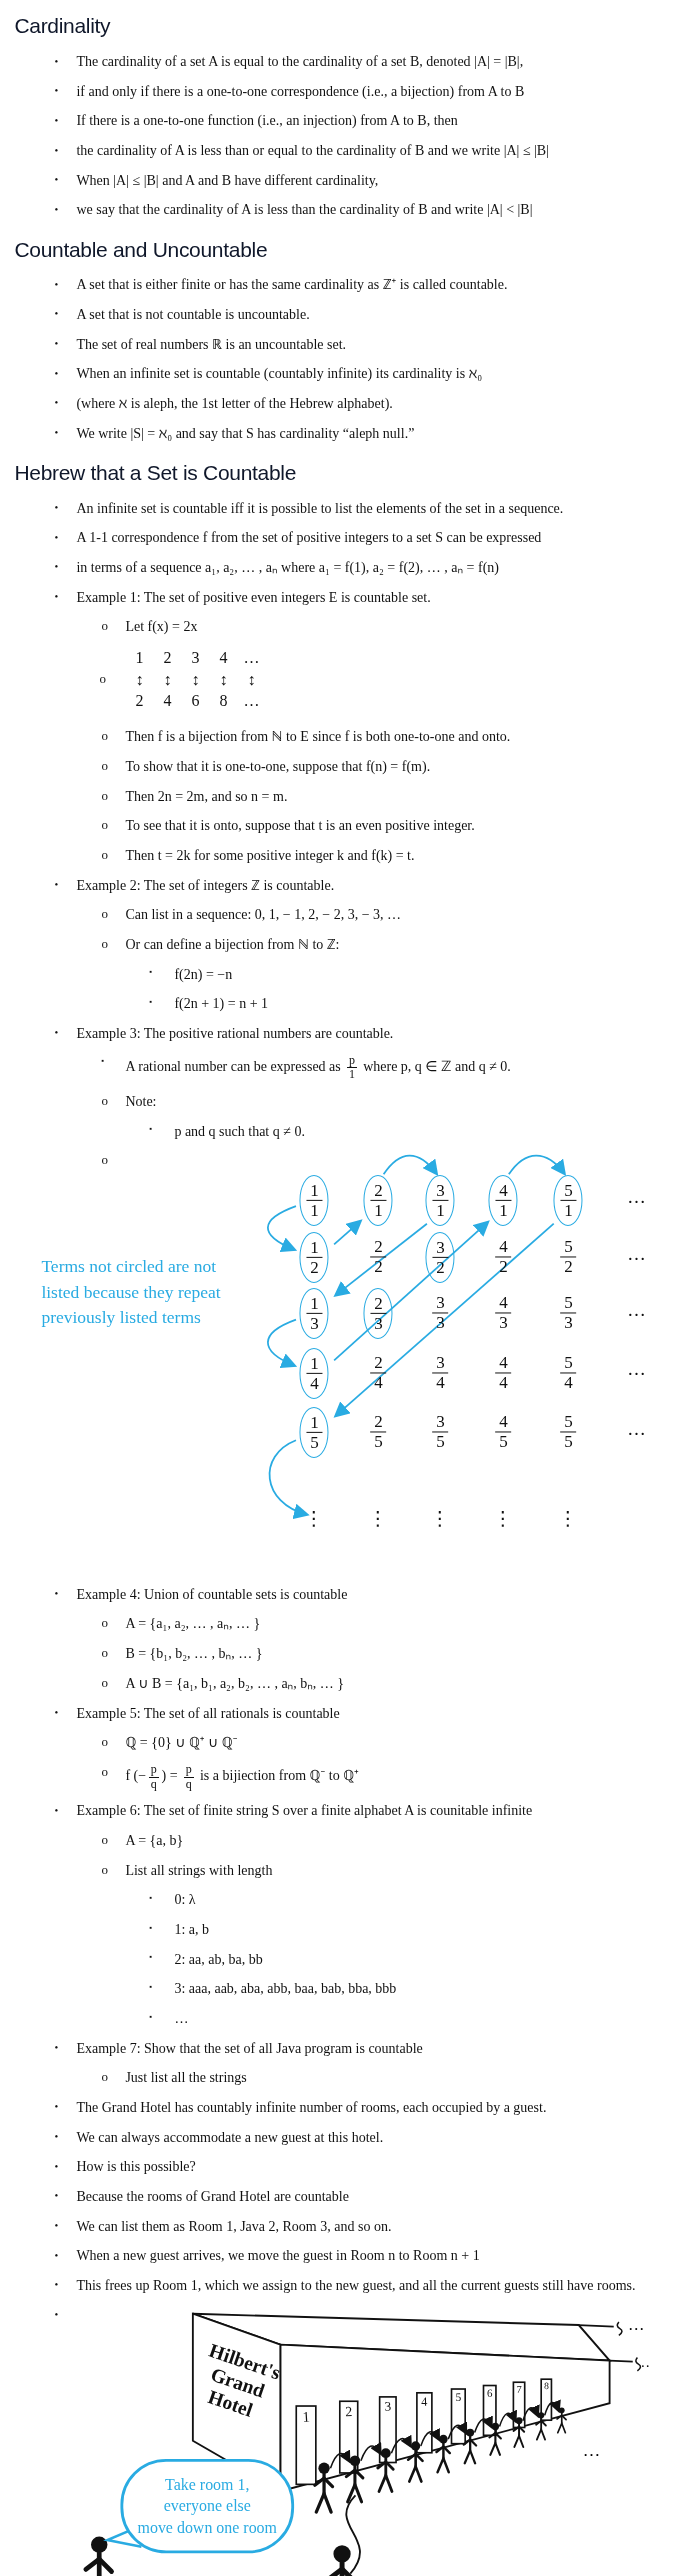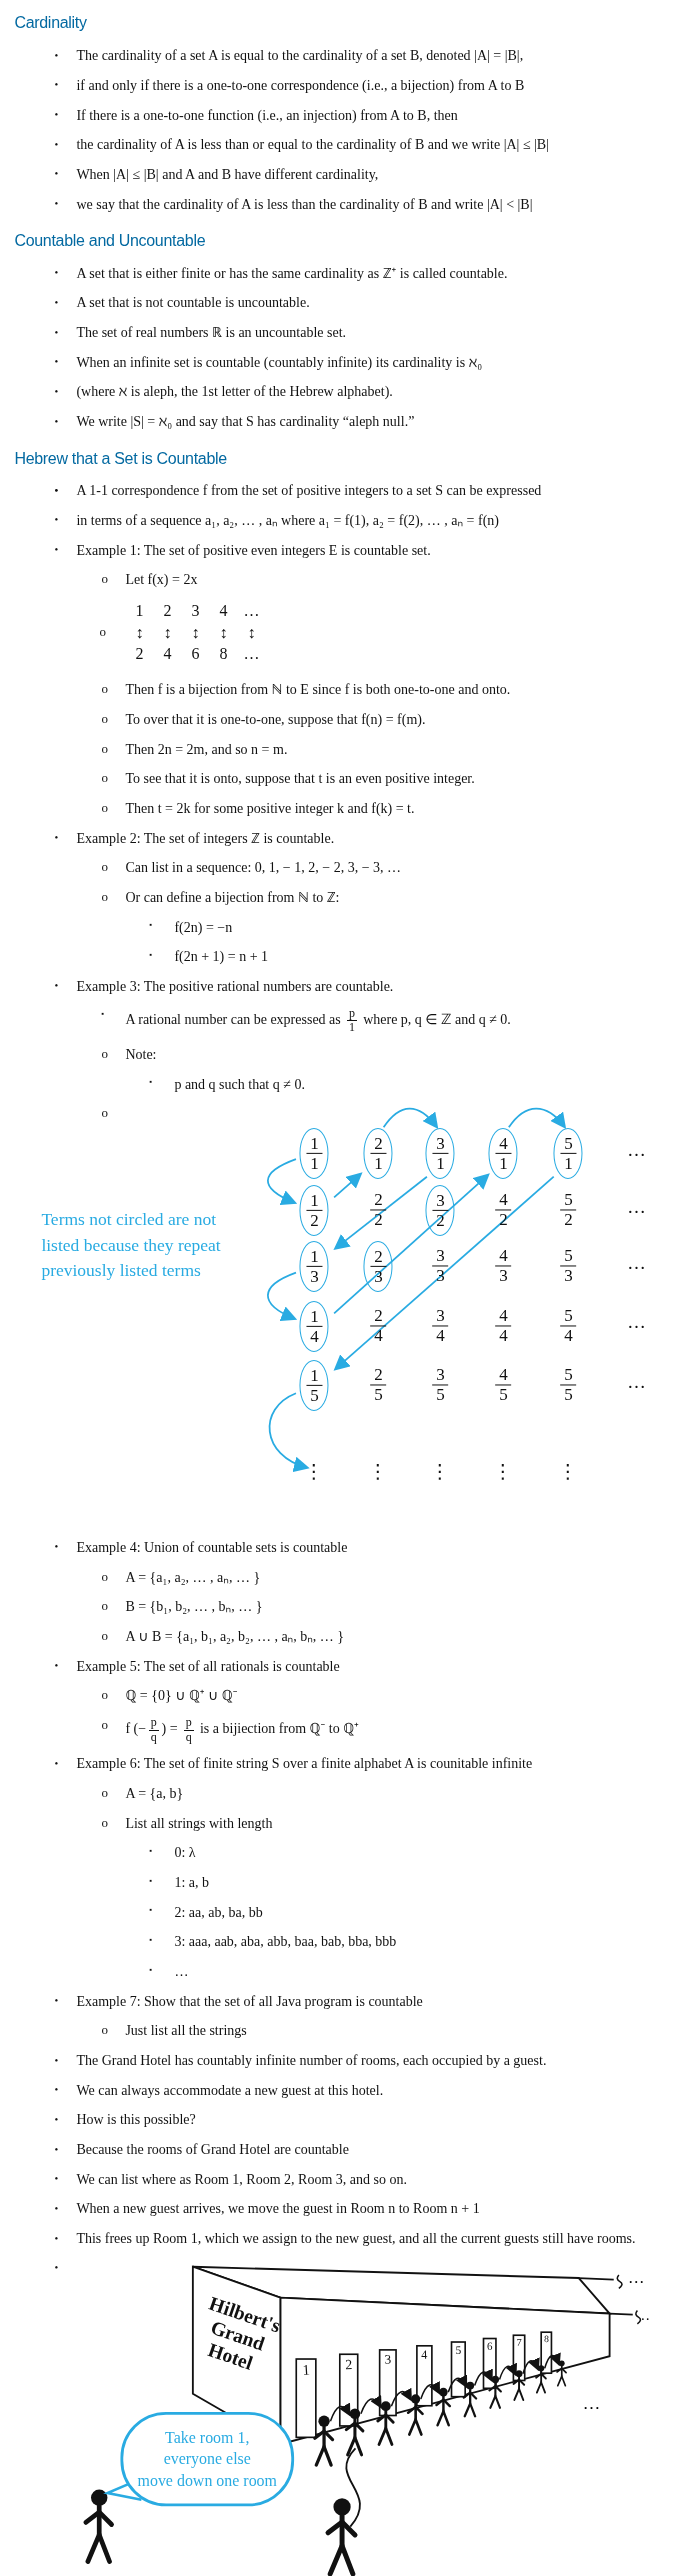--- a/index.html
+++ b/index.html
@@ -1,19 +1,19 @@
 <!DOCTYPE html>
 <html style="font-size:8.2px"><head>
 <meta charset="utf-8">
 <style>
   html,body{margin:0;padding:0;background:#ffffff;}
   body{width:693px;font-family:"Liberation Serif",serif;color:#111;}
   #doc{padding:9.3px 15.5px 31px 14.4px;}
-  .heading{font-family:"Liberation Sans",sans-serif;font-size:16px;line-height:1.15;
-           color:#0369a1;margin:17.5px 0 13.4px 0;font-weight:400;letter-spacing:-0.3px;}
+  .heading{font-family:"Liberation Sans",sans-serif;font-size:21px;line-height:1.15;
+           color:#0f172a;margin:17.5px 0 13.4px 0;font-weight:400;letter-spacing:-0.3px;}
   .heading:first-child{margin-top:5.2px;}
   .item{position:relative;font-size:14px;line-height:1.42;margin:0 0 9.8px 0;}
   .l1{padding-left:62px;}
   .l2{padding-left:111px;}
   .l3{padding-left:160px;}
   .mk{position:absolute;top:0;}
   .l1 .mk{left:40px;}
   .l2 .mk{left:87px;}
   .l3 .mk{left:135px;}
   .mk.mb{font-size:10.8px;top:1.5px;}
@@ -53,21 +53,21 @@
     <div class="item l1"><span class="mk mb">•</span><span class="tx">When |A| ≤ |B| and A and B have different cardinality,</span></div>
     <div class="item l1"><span class="mk mb">•</span><span class="tx">we say that the cardinality of A is less than the cardinality of B and write |A| &lt; |B|</span></div>
     <div class="heading">Countable and Uncountable</div>
     <div class="item l1"><span class="mk mb">•</span><span class="tx">A set that is either finite or has the same cardinality as ℤ⁺ is called countable.</span></div>
     <div class="item l1"><span class="mk mb">•</span><span class="tx">A set that is not countable is uncountable.</span></div>
     <div class="item l1"><span class="mk mb">•</span><span class="tx">The set of real numbers ℝ is an uncountable set.</span></div>
     <div class="item l1"><span class="mk mb">•</span><span class="tx">When an infinite set is countable (countably infinite) its cardinality is ℵ₀</span></div>
     <div class="item l1"><span class="mk mb">•</span><span class="tx">(where ℵ is aleph, the 1st letter of the Hebrew alphabet).</span></div>
     <div class="item l1"><span class="mk mb">•</span><span class="tx">We write |S| = ℵ₀  and say that S has cardinality “aleph null.”</span></div>
     <div class="heading">Hebrew that a Set is Countable</div>
-    <div class="item l1"><span class="mk mb">•</span></div>
+    <div class="item l1"><span class="mk mb">•</span><span class="tx">An infinite set is countable iff it is possible to list the elements of the set in a sequence.</span></div>
     <div class="item l1"><span class="mk mb">•</span><span class="tx">A 1-1 correspondence f from the set of positive integers to a set S can be expressed</span></div>
     <div class="item l1"><span class="mk mb">•</span><span class="tx">in terms of a sequence a₁, a₂, … , aₙ where a₁ = f(1), a₂ = f(2), … , aₙ = f(n)</span></div>
     <div class="item l1"><span class="mk mb">•</span><span class="tx">Example 1: The set of positive even integers E is countable set.</span></div>
     <div class="item l2"><span class="mk mo">o</span><span class="tx">Let f(x) = 2x</span></div>
     <div class="etable">
       <span class="mk mo">o</span>
       <div class="erow">
         <span class="ecell">1</span>
         <span class="ecell">2</span>
         <span class="ecell">3</span>
@@ -83,21 +83,21 @@
       </div>
       <div class="erow">
         <span class="ecell">2</span>
         <span class="ecell">4</span>
         <span class="ecell">6</span>
         <span class="ecell">8</span>
         <span class="ecell">…</span>
       </div>
     </div>
     <div class="item l2"><span class="mk mo">o</span><span class="tx">Then f is a bijection from ℕ to E since f is both one-to-one and onto.</span></div>
-    <div class="item l2"><span class="mk mo">o</span><span class="tx">To over that it is one-to-one, suppose that f(n) = f(m).</span></div>
+    <div class="item l2"><span class="mk mo">o</span><span class="tx">To show that it is one-to-one, suppose that f(n) = f(m).</span></div>
     <div class="item l2"><span class="mk mo">o</span><span class="tx">Then 2n = 2m, and so n = m.</span></div>
     <div class="item l2"><span class="mk mo">o</span><span class="tx">To see that it is onto, suppose that t is an even positive integer.</span></div>
     <div class="item l2"><span class="mk mo">o</span><span class="tx">Then t = 2k for some positive integer k and f(k) = t.</span></div>
     <div class="item l1"><span class="mk mb">•</span><span class="tx">Example 2: The set of integers ℤ is countable.</span></div>
     <div class="item l2"><span class="mk mo">o</span><span class="tx">Can list in a sequence: 0, 1, − 1, 2, − 2, 3, − 3, …</span></div>
     <div class="item l2"><span class="mk mo">o</span><span class="tx">Or can define a bijection from ℕ to ℤ:</span></div>
     <div class="item l3"><span class="mk ms">▪</span><span class="tx">f(2n) = −n</span></div>
     <div class="item l3"><span class="mk ms">▪</span><span class="tx">f(2n + 1) = n + 1</span></div>
     <div class="item l1"><span class="mk mb">•</span><span class="tx">Example 3: The positive rational numbers are countable.</span></div>
     <div class="item l2"><span class="mk ms">▪</span><span class="tx"><span>A rational number can be expressed as </span><span class="ifrac">
@@ -256,21 +256,21 @@
     <div class="item l3"><span class="mk ms">▪</span><span class="tx">1: a, b</span></div>
     <div class="item l3"><span class="mk ms">▪</span><span class="tx">2: aa, ab, ba, bb</span></div>
     <div class="item l3"><span class="mk ms">▪</span><span class="tx">3: aaa, aab, aba, abb, baa, bab, bba, bbb</span></div>
     <div class="item l3"><span class="mk ms">▪</span><span class="tx">…</span></div>
     <div class="item l1"><span class="mk mb">•</span><span class="tx">Example 7: Show that the set of all Java program is countable</span></div>
     <div class="item l2"><span class="mk mo">o</span><span class="tx">Just list all the strings</span></div>
     <div class="item l1"><span class="mk mb">•</span><span class="tx">The Grand Hotel has countably infinite number of rooms, each occupied by a guest.</span></div>
     <div class="item l1"><span class="mk mb">•</span><span class="tx">We can always  accommodate a new guest at this hotel.</span></div>
     <div class="item l1"><span class="mk mb">•</span><span class="tx">How is this possible?</span></div>
     <div class="item l1"><span class="mk mb">•</span><span class="tx">Because the rooms of Grand Hotel are countable</span></div>
-    <div class="item l1"><span class="mk mb">•</span><span class="tx">We can list where as Room 1, Room 2, Room  3, and so on.</span></div>
+    <div class="item l1"><span class="mk mb">•</span><span class="tx">We can list them as Room 1, Java 2, Room  3, and so on.</span></div>
     <div class="item l1"><span class="mk mb">•</span><span class="tx">When a new guest arrives, we move the guest in Room n to Room n + 1</span></div>
     <div class="item l1"><span class="mk mb">•</span><span class="tx">This frees up Room 1, which we assign to the new guest, and all the current guests still have rooms.</span></div>
     <div class="item l1"><span class="mk mb">•</span></div>
     <div class="hfig"><svg width="587" height="355" viewBox="0 0 1140 690">
    <defs>
           <marker id="ab" markerWidth="8" markerHeight="8" refX="6" refY="4" orient="auto">
      <path d="M0,0 L8,4 L0,8 z" fill="#111"></path>
           </marker>
         </defs>
    <polygon points="250,15 420,75 1060,106 1000,37" fill="#fff" stroke="#111" stroke-width="3.6"></polygon>

